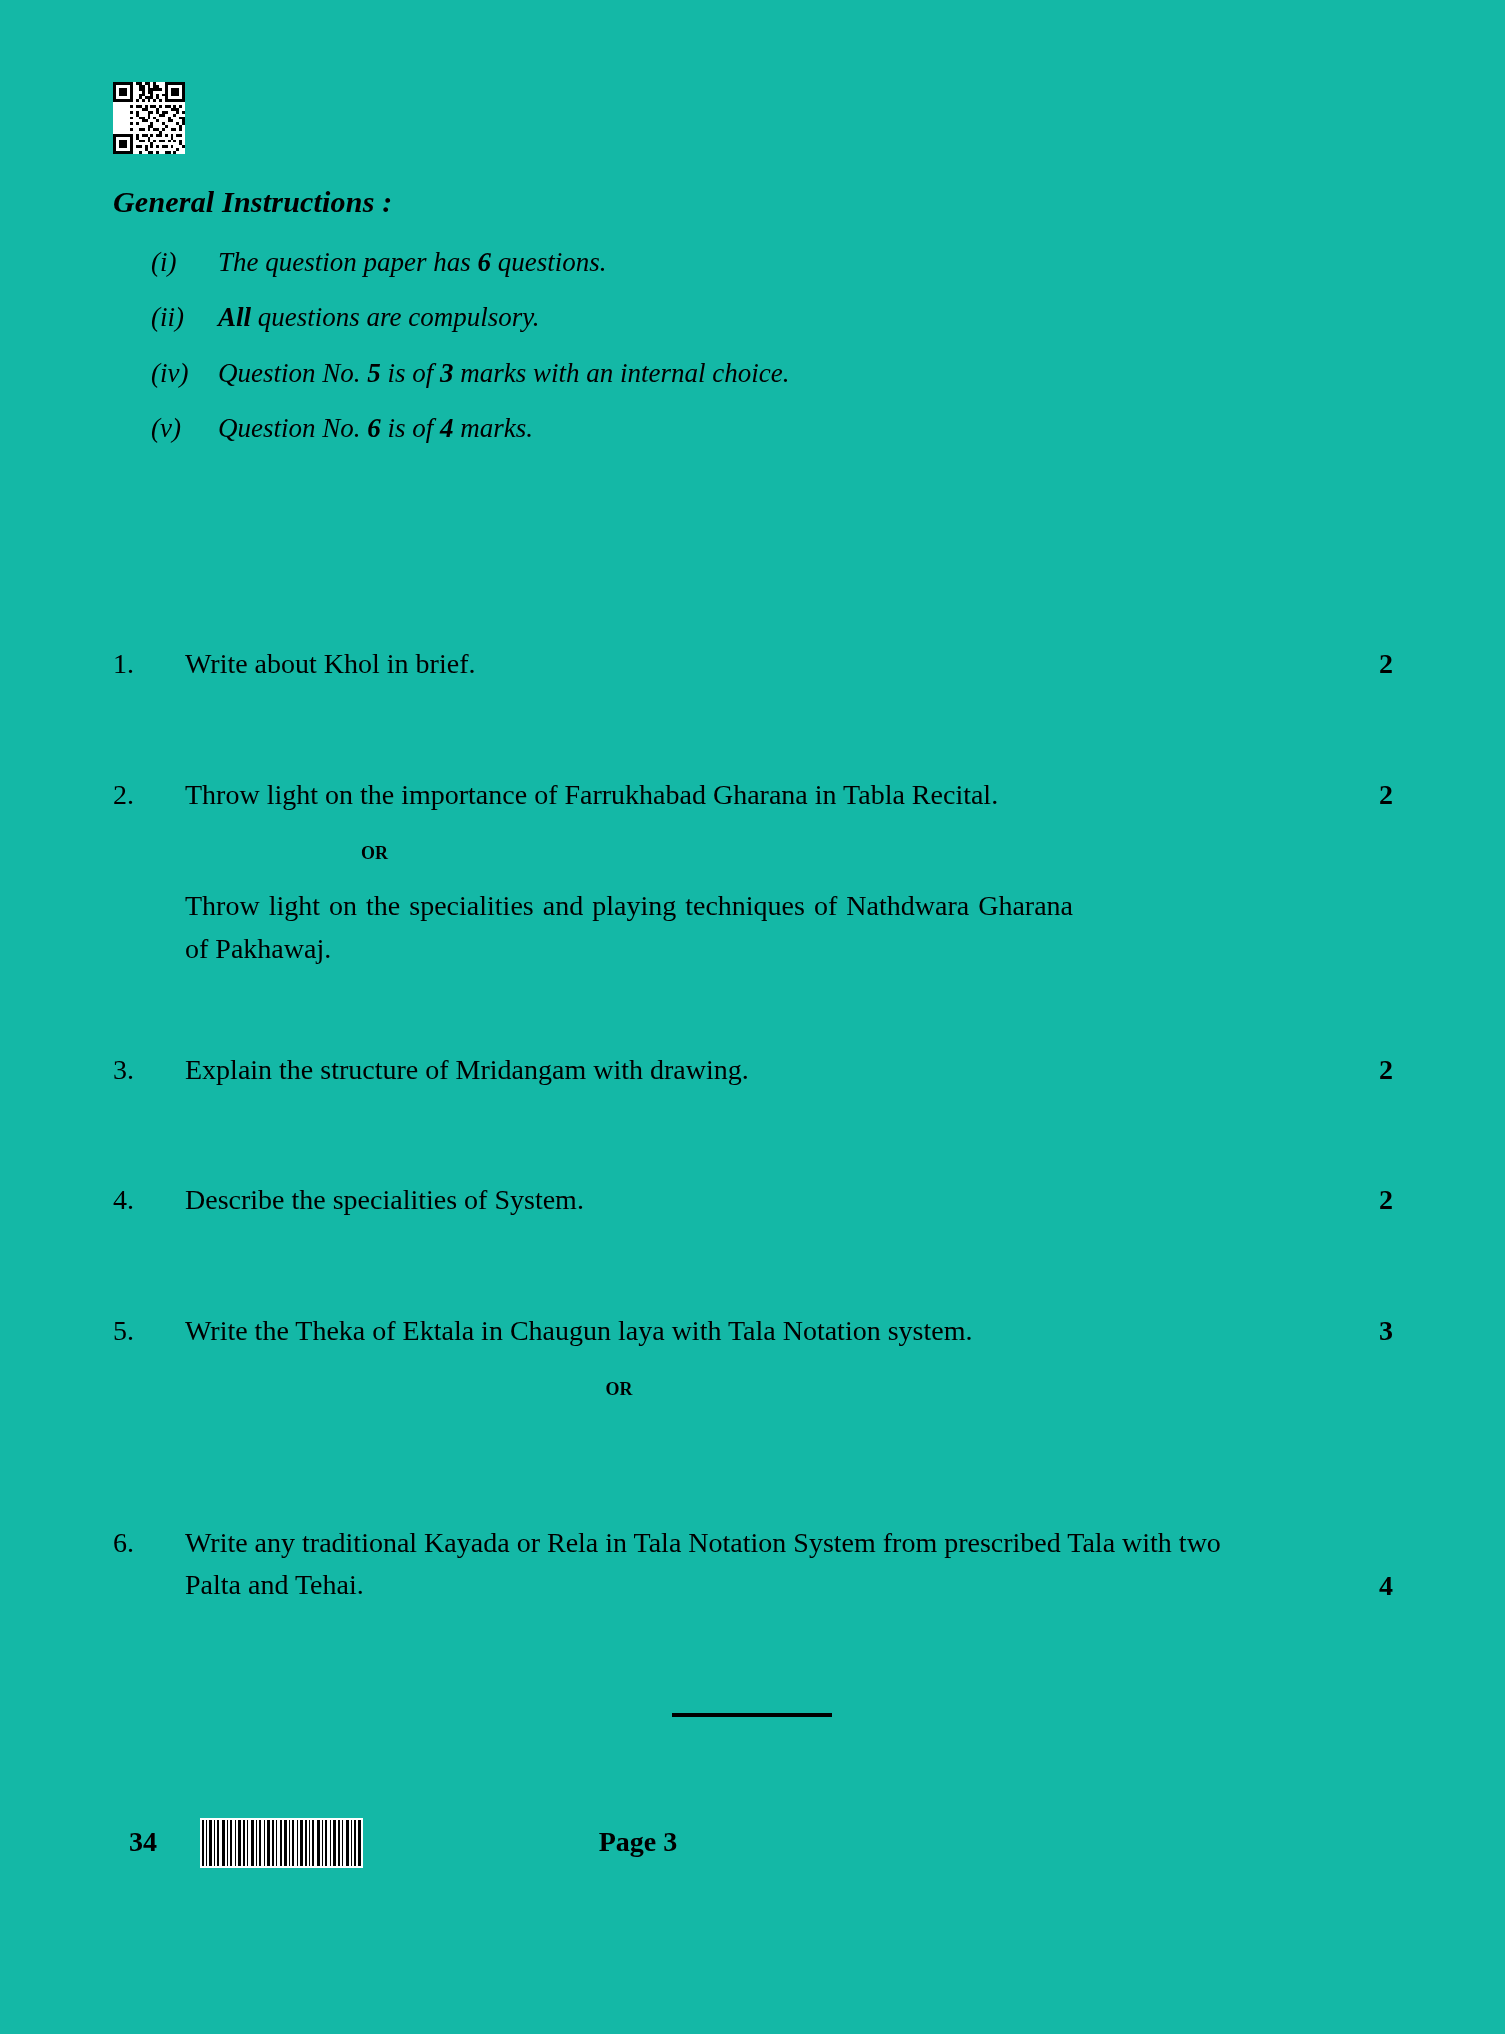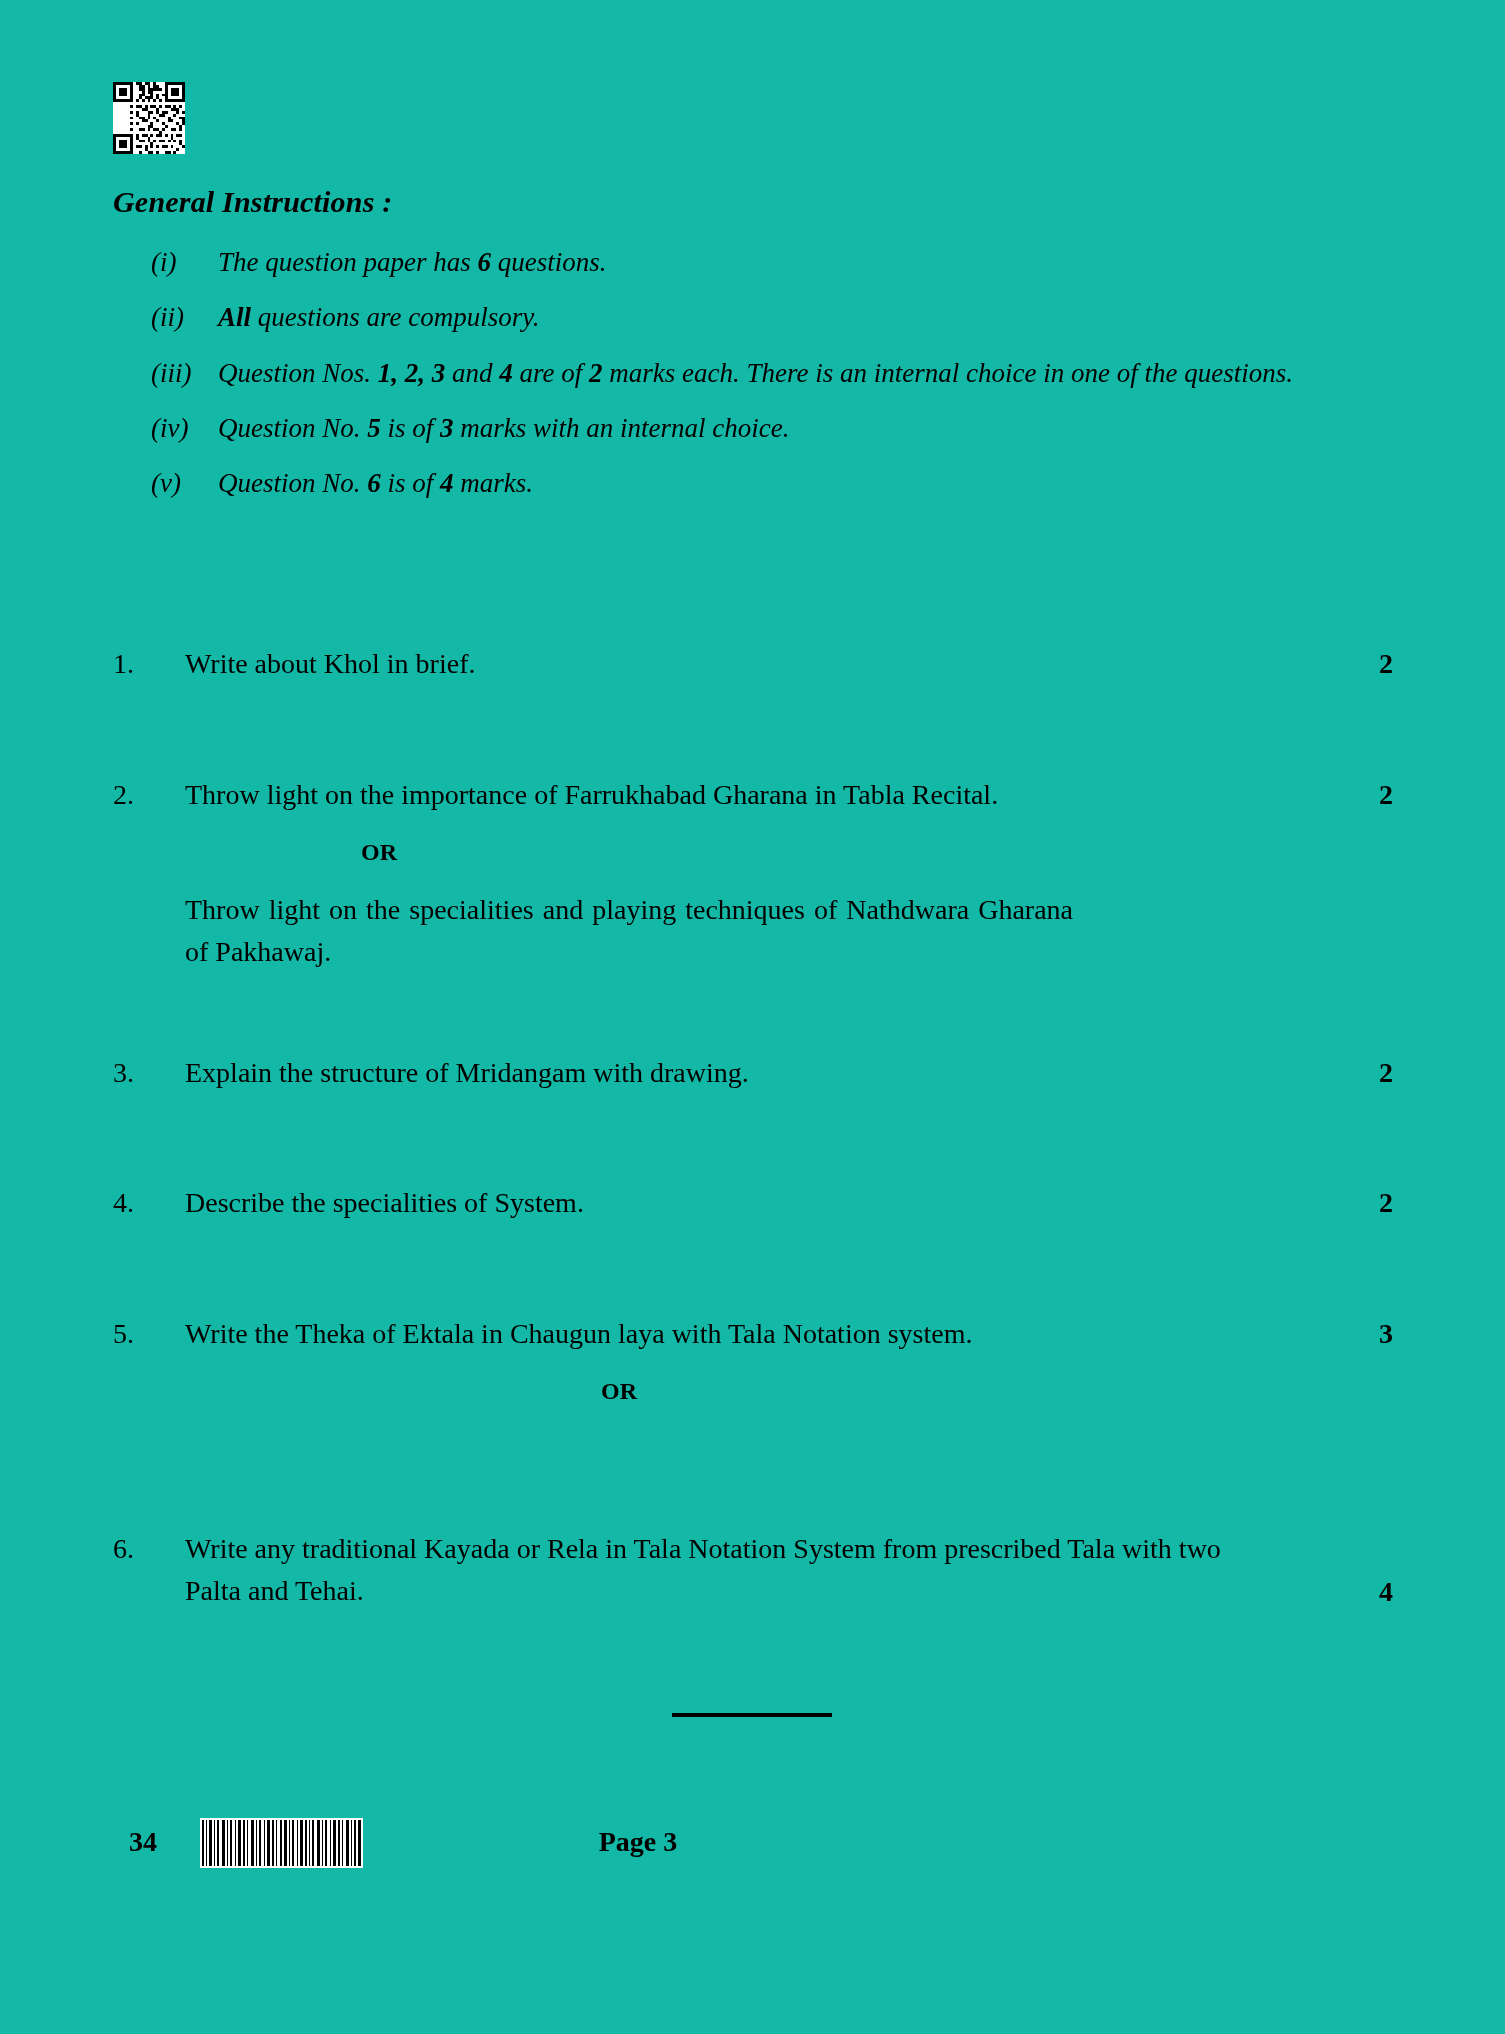--- a/index.html
+++ b/index.html
@@ -101,22 +101,22 @@
     right: 0px;
     top: 0;
     width: 60px;
     text-align: right;
     font-weight: bold;
     font-size: 28px;
   }
   .q-marks.second-line { top: 43px; }
   .or-word {
     font-weight: bold;
-    font-size: 24px;
-    margin-top: 18px;
+    font-size: 18px;
+    margin-top: 24px;
     margin-bottom: 18px;
   }
   .or-left { padding-left: 176px; }
   .or-center { padding-left: 0; text-align: center; padding-right: 180px; }
   .alt-text {
     font-size: 28px;
     line-height: 1.52;
     text-align: justify;
     padding-right: 160px;
   }
@@ -304,24 +304,20 @@
     <div class="instr-row">
       <span class="instr-num">(i)</span>
       <span class="instr-text">The question paper has <b>6</b> questions.</span>
     </div>
 
     <div class="instr-row">
       <span class="instr-num">(ii)</span>
       <span class="instr-text"><b>All</b> questions are compulsory.</span>
     </div>
 
-    <div class="instr-row">
-      <span class="instr-num">(iii)</span>
-      <span class="instr-text">Question Nos. <b>1, 2, 3</b> and <b>4</b> are of <b>2</b> marks each. There is an internal choice in one of the questions.</span>
-    </div>
 
     <div class="instr-row">
       <span class="instr-num">(iv)</span>
       <span class="instr-text">Question No. <b>5</b> is of <b>3</b> marks with an internal choice.</span>
     </div>
 
     <div class="instr-row">
       <span class="instr-num">(v)</span>
       <span class="instr-text">Question No. <b>6</b> is of <b>4</b> marks.</span>
     </div>

